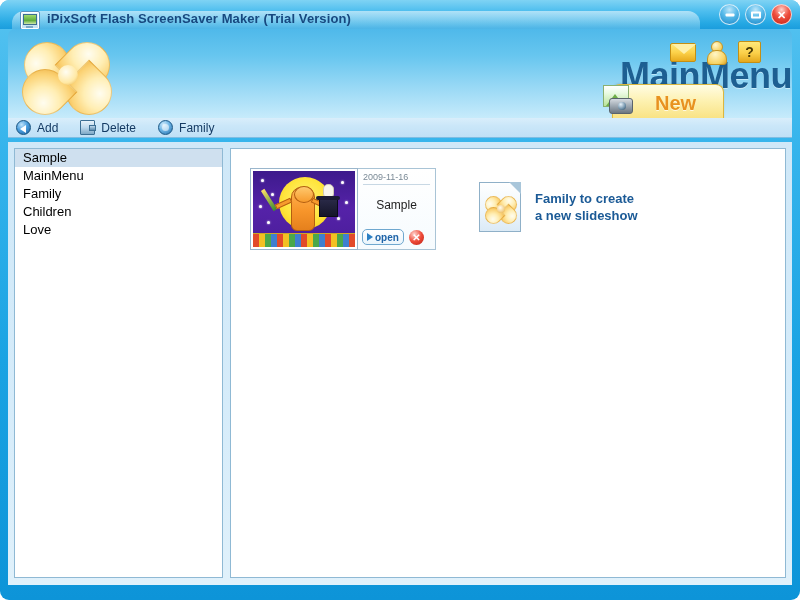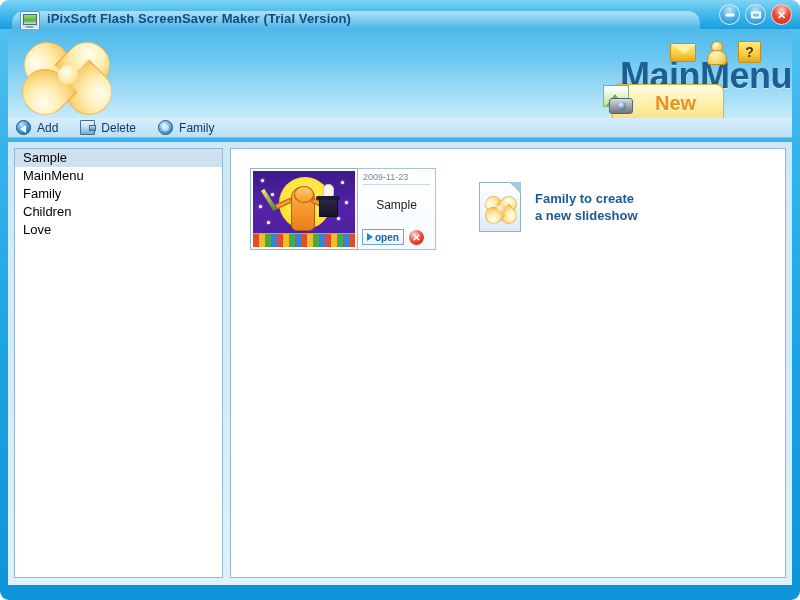--- a/index.html
+++ b/index.html
@@ -526,21 +526,21 @@
   #card-actions {
     position: absolute;
     left: 4px; bottom: 4px;
     display: flex;
     align-items: center;
     gap: 5px;
   }
   #open-button {
     height: 16px;
     border: 1px solid #6fa8cf;
-    border-radius: 0;
+    border-radius: 5px;
     background: linear-gradient(180deg,#ffffff 0%, #eaf5fc 100%);
     display: flex;
     align-items: center;
     padding: 0 4px;
     box-sizing: border-box;
   }
   #open-button .arrow {
     width: 0; height: 0;
     border-top: 4px solid transparent;
     border-bottom: 4px solid transparent;
@@ -711,21 +711,21 @@
           <div class="wand"></div>
           <div class="cat"></div>
           <div class="arm-l"></div>
           <div class="arm-r"></div>
           <div class="rabbit"></div>
           <div class="hat"></div>
           <div class="fence"></div>
         </div>
       </div>
       <div id="card-info">
-        <div id="card-date">2009-11-23</div>
+        <div id="card-date">2009-11-16</div>
         <div id="card-title">Sample</div>
         <div id="card-actions">
           <div id="open-button">
             <span class="arrow"></span>
             <span class="olbl">open</span>
           </div>
           <div id="delete-card-button">✕</div>
         </div>
       </div>
     </div>

